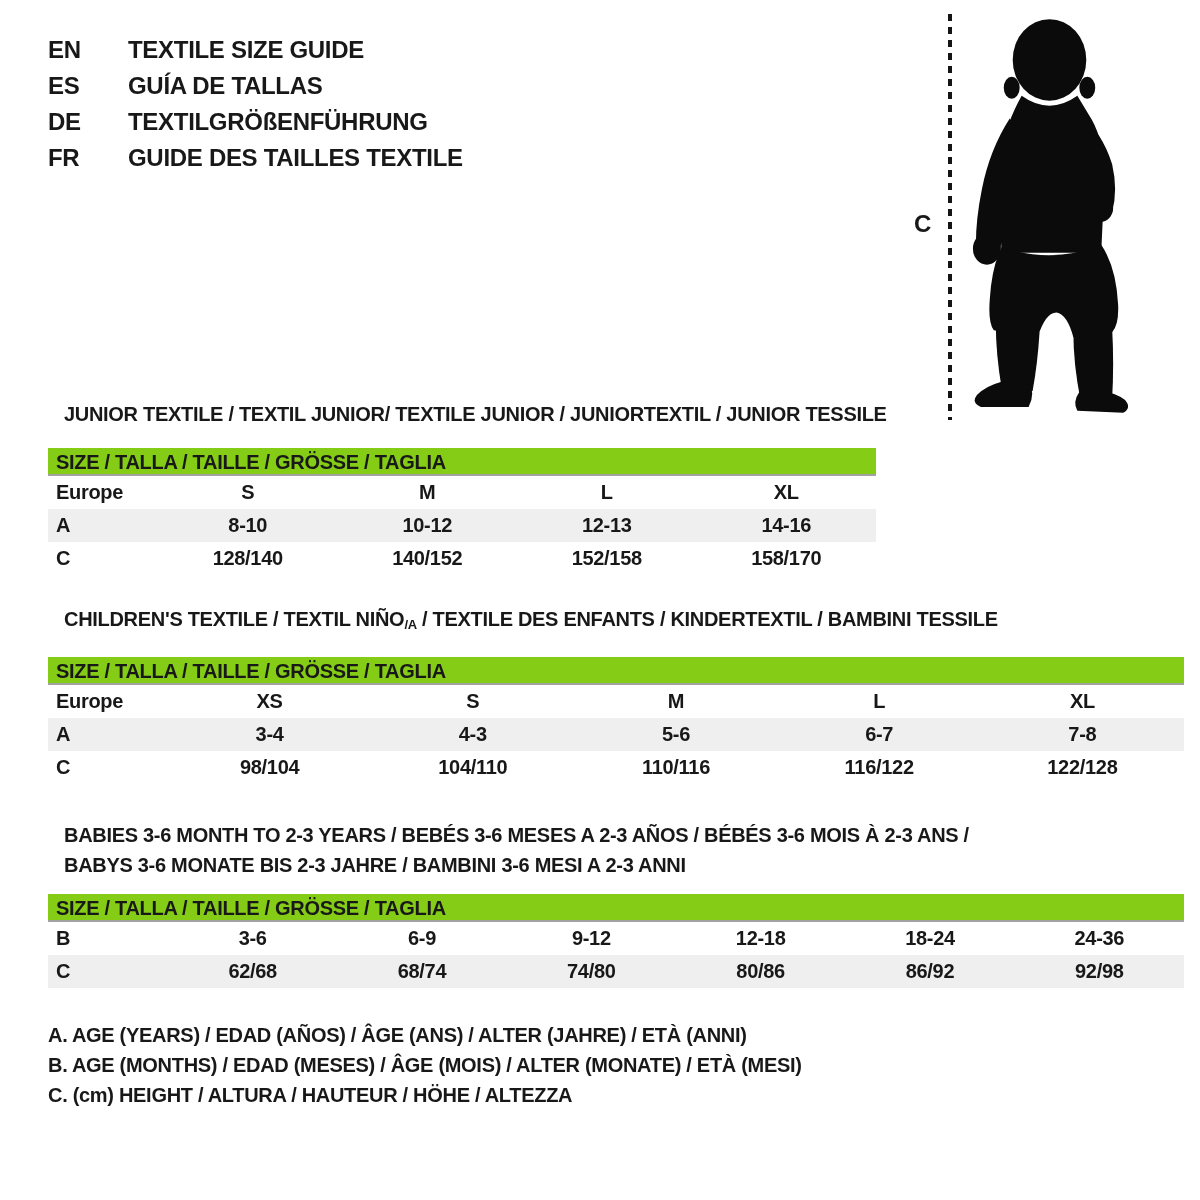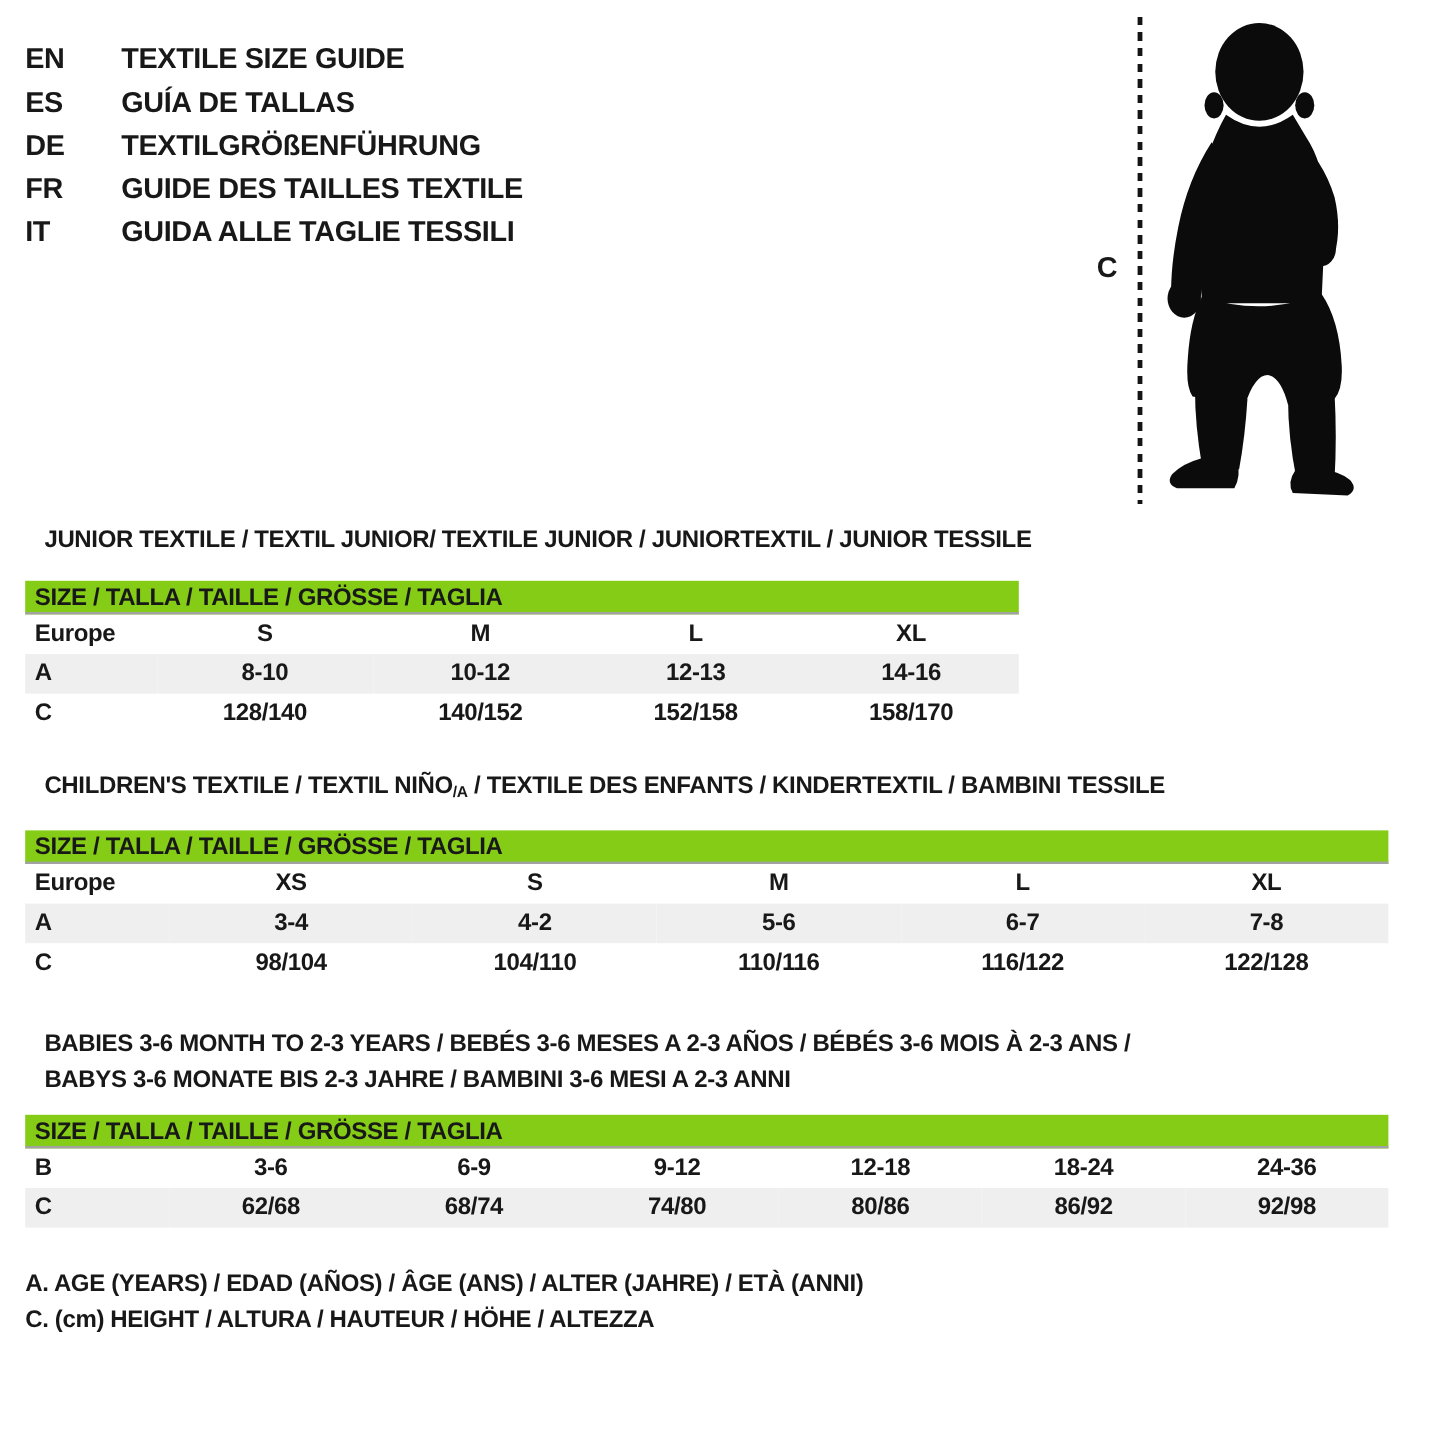--- a/index.html
+++ b/index.html
@@ -8,21 +8,21 @@
     font-family: "Liberation Sans", sans-serif;
     font-weight: bold;
     color: #181818;
     position: relative;
     overflow: hidden;
   }
   .page {
     position: relative;
     width: 1200px;
     height: 1200px;
-    padding: 24px 21px;
+    padding: 24px 48px;
   }
 
   
   .lang-block { padding-top: 8px; }
   .lang-row { display: flex; font-size: 24px; line-height: 36px; letter-spacing: -0.3px; }
   .lang-code { width: 80px; flex: 0 0 80px; }
   .lang-title { flex: 1; }
 
   
   .figure { position: absolute; top: 8px; left: 898px; width: 272px; height: 424px; }
@@ -80,24 +80,20 @@
       <span class="lang-title">GUÍA DE TALLAS</span>
     </div>
     <div class="lang-row">
       <span class="lang-code">DE</span>
       <span class="lang-title">TEXTILGRÖßENFÜHRUNG</span>
     </div>
     <div class="lang-row">
       <span class="lang-code">FR</span>
       <span class="lang-title">GUIDE DES TAILLES TEXTILE</span>
     </div>
-    <div class="lang-row">
-      <span class="lang-code">IT</span>
-      <span class="lang-title">GUIDA ALLE TAGLIE TESSILI</span>
-    </div>
   </header>
 
   <div class="figure">
     <span class="measure-label">C</span>
     <div class="measure-line"></div>
     <svg class="toddler-svg" viewBox="0 0 175 400" xmlns="http://www.w3.org/2000/svg" aria-hidden="true">
       <g fill="#0b0b0b">
 
         <ellipse cx="88" cy="44" rx="37" ry="41"></ellipse>
 
@@ -182,21 +178,21 @@
           <td class="lbl">Europe</td>
           <td>XS</td>
           <td>S</td>
           <td>M</td>
           <td>L</td>
           <td>XL</td>
         </tr>
         <tr class="alt">
           <td class="lbl">A</td>
           <td>3-4</td>
-          <td>4-2</td>
+          <td>4-3</td>
           <td>5-6</td>
           <td>6-7</td>
           <td>7-8</td>
         </tr>
         <tr>
           <td class="lbl">C</td>
           <td>98/104</td>
           <td>104/110</td>
           <td>110/116</td>
           <td>116/122</td>
@@ -243,16 +239,17 @@
           <td>86/92</td>
           <td>92/98</td>
         </tr>
       </tbody>
         </table>
     </div>
   </section>
 
   <footer class="legend">
     <div class="legend-line">A. AGE (YEARS) / EDAD (AÑOS) / ÂGE (ANS) / ALTER (JAHRE) / ETÀ (ANNI)</div>
+    <div class="legend-line">B. AGE (MONTHS) / EDAD (MESES) / ÂGE (MOIS) / ALTER (MONATE) / ETÀ (MESI)</div>
     <div class="legend-line">C. (cm) HEIGHT / ALTURA / HAUTEUR / HÖHE / ALTEZZA</div>
   </footer>
 
 </div>
 
 </body></html>

